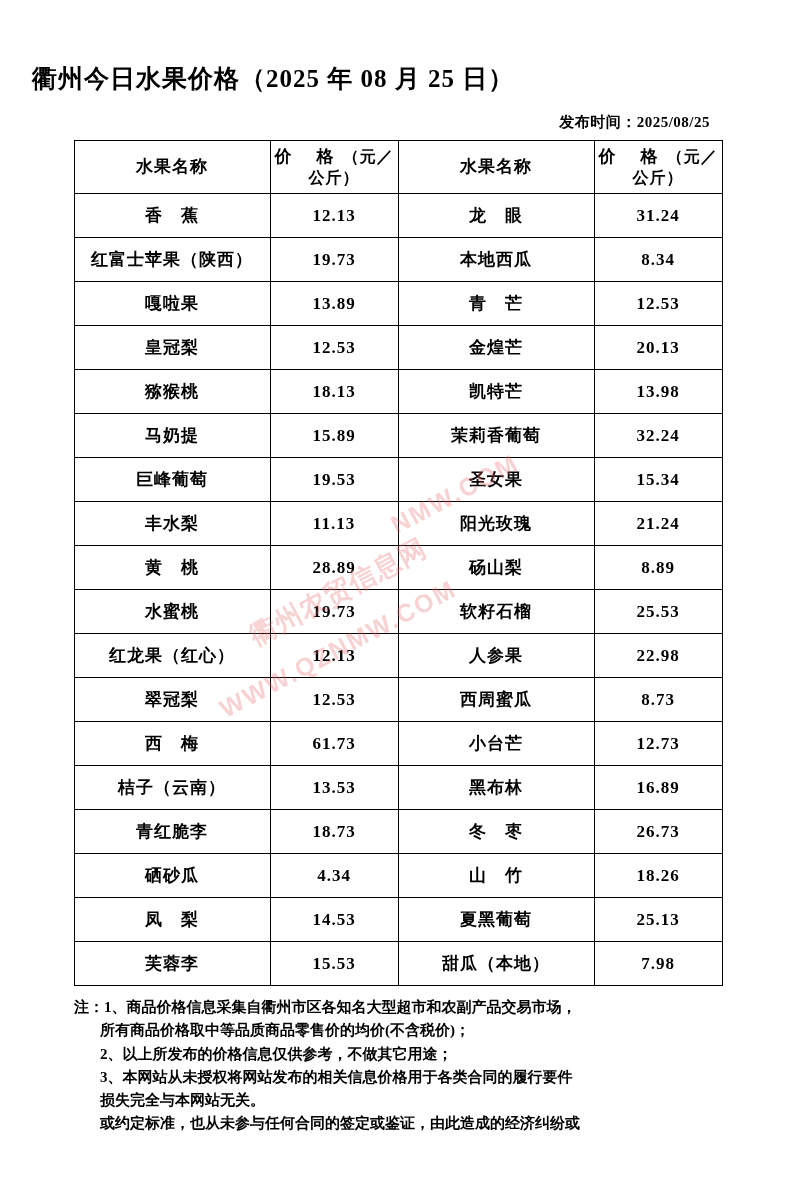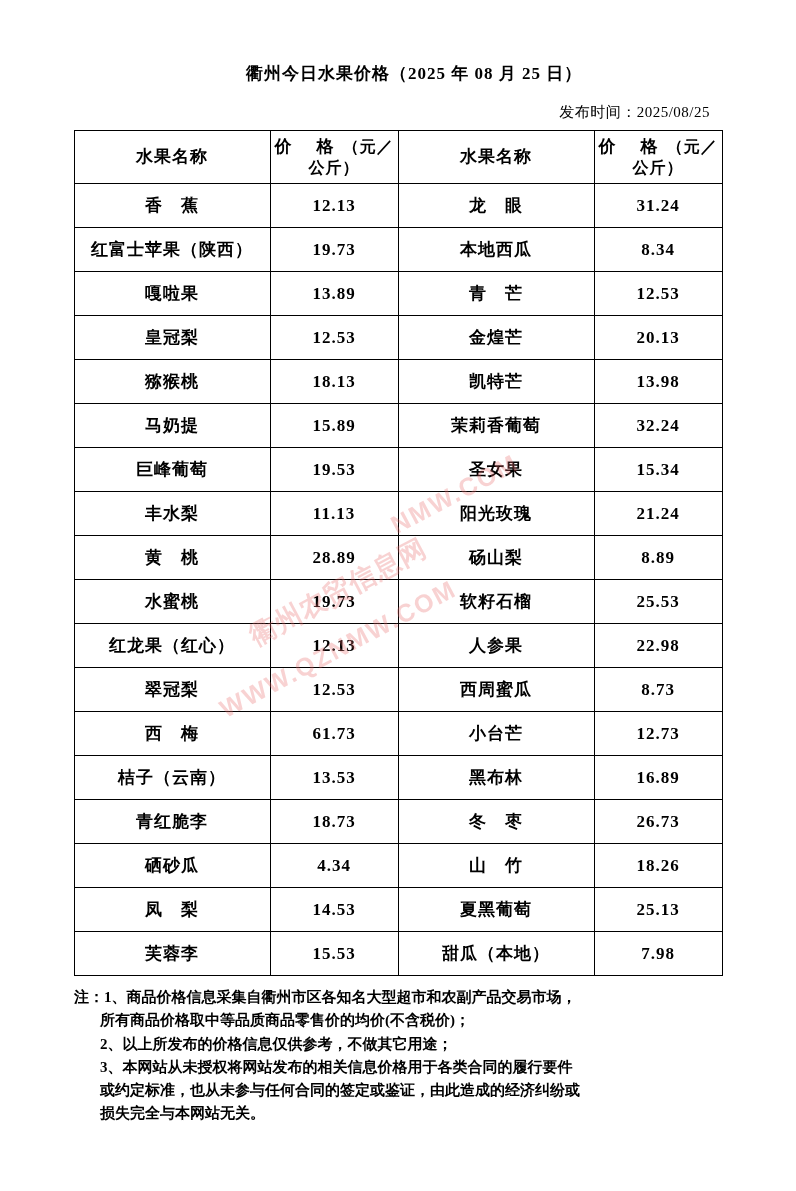--- a/index.html
+++ b/index.html
@@ -15,32 +15,32 @@
     color: #000000;
     overflow: hidden;
   }
   .page {
     position: relative;
     width: 796px;
     height: 1191px;
     box-sizing: border-box;
   }
   .title {
-    text-align: center;
-    font-size: 17px;
+    text-align: left;
+    font-size: 25px;
     font-weight: bold;
     letter-spacing: 1px;
     margin-top: 62px;
     font-family: "Liberation Serif", "DejaVu Serif", serif;
     padding-left: 32px;
   }
   .pubtime {
     text-align: right;
     font-size: 15px;
-    font-weight: normal;
+    font-weight: bold;
     margin-top: 18px;
     padding-right: 86px;
     letter-spacing: 0.5px;
   }
   table.price {
     border-collapse: collapse;
     margin: 8px auto 0 auto;
     width: 628px;
     table-layout: fixed;
   }
@@ -267,22 +267,22 @@
         <td class="price">7.98</td>
       </tr>
     </tbody>
   </table>
 
   <div class="notes">
     <p>注：1、商品价格信息采集自衢州市区各知名大型超市和农副产品交易市场，</p>
     <p class="indent">所有商品价格取中等品质商品零售价的均价(不含税价)；</p>
     <p class="indent">2、以上所发布的价格信息仅供参考，不做其它用途；</p>
     <p class="indent">3、本网站从未授权将网站发布的相关信息价格用于各类合同的履行要件</p>
+    <p class="indent">损失完全与本网站无关。</p>
     <p class="indent">或约定标准，也从未参与任何合同的签定或鉴证，由此造成的经济纠纷或</p>
-    <p class="indent">损失完全与本网站无关。</p>
   </div>
 
   <div class="watermark">
     <div class="wm-text wm1">NMW.COM</div>
     <div class="wm-text wm2">衢州农贸信息网</div>
     <div class="wm-text wm3">WWW.QZNMW.COM</div>
   </div>
 
 </div>
 

